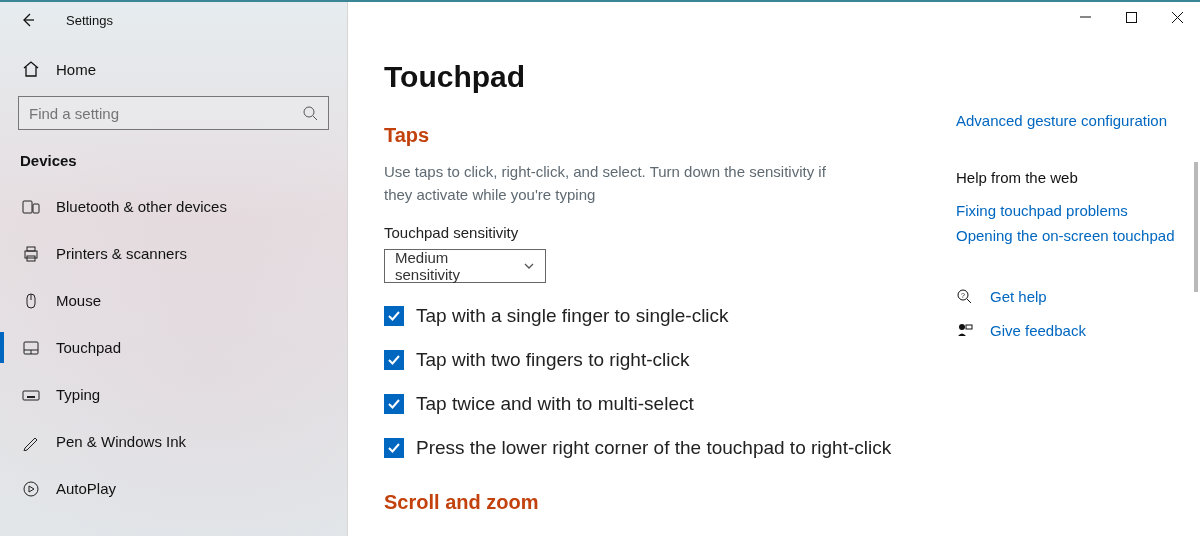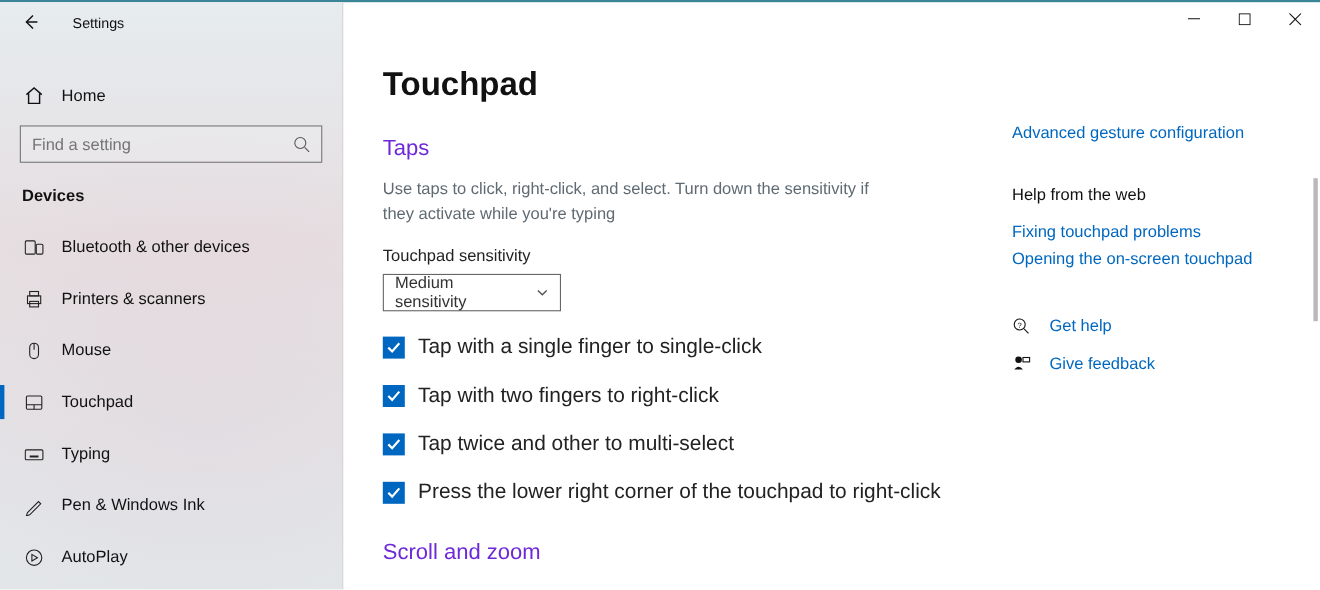--- a/index.html
+++ b/index.html
@@ -4,36 +4,36 @@
   <style>
     * { margin:0; padding:0; box-sizing:border-box; font-family:"Segoe UI",Arial,sans-serif; }
     body { width:1200px; height:536px; overflow:hidden; background:#fff; border-top:2px solid #3a8596; position:relative;}
     .window { display:flex; height:534px; position:relative; }
     .titlebar { position:absolute; top:0; left:0; right:0; height:36px; display:flex; align-items:center; z-index:5;}
     .titlebar-left { display:flex; align-items:center; padding-left:14px; }
     .back-btn { width:28px; height:28px; display:flex; align-items:center; justify-content:center; cursor:pointer;}
     .title { font-size:13px; margin-left:24px; color:#111; }
     .win-ctrls { position:absolute; right:0; top:0; display:flex; }
     .win-ctrls div { width:46px; height:30px; display:flex; align-items:center; justify-content:center; cursor:pointer; color:#111;}
-    .sidebar { width:312px; height:100%; background:linear-gradient(180deg,#e6ecef 0%, #e6dee1 40%, #e2e6e9 100%); background-color:#e8e8e9; padding-top:66px; border-right:1px solid #d8d5d5; position:relative;}
+    .sidebar { width:348px; height:100%; background:linear-gradient(180deg,#e6ecef 0%, #e6dee1 40%, #e2e6e9 100%); background-color:#e8e8e9; padding-top:48px; border-right:1px solid #d8d5d5; position:relative;}
     .sidebar::before{content:"";position:absolute;inset:0;background:radial-gradient(circle at 60% 65%,rgba(200,120,150,.06),transparent 60%);pointer-events:none;}
     .home-row { display:flex; align-items:center; padding:10px 20px; cursor:pointer;}
     .home-row span.icon{width:22px;display:flex;justify-content:center;}
     .home-label { font-size:15px; margin-left:14px; color:#111;}
     .search { margin:8px 18px 14px 18px; border:1px solid #777; height:34px; display:flex; align-items:center; padding:0 10px; background:rgba(255,255,255,.15);}
     .search input { border:none; outline:none; background:transparent; flex:1; font-size:15px; color:#444;}
     .section-title { font-weight:600; font-size:15px; padding:8px 20px 14px 20px; color:#111;}
     .nav-item { display:flex; align-items:center; height:47px; padding-left:20px; cursor:pointer; position:relative; font-size:15px; color:#111;}
     .nav-item.active::before{content:"";position:absolute;left:0;top:8px;bottom:8px;width:4px;background:#0067c0;}
     .nav-item .icon { width:22px; display:flex; justify-content:center; color:#222;}
     .nav-item .lbl { margin-left:14px;}
     .content { flex:1; padding:58px 36px 0 36px; display:flex; position:relative; overflow:hidden;}
     .main { width:590px;}
     h1 { font-size:30px; font-weight:600; color:#111; margin-bottom:30px;}
-    h2 { font-size:20px; font-weight:400; color:#6d28d9; margin-top:4px; margin-bottom:14px;}
+    h2 { font-size:20px; font-weight:700; color:#c2410c; margin-top:4px; margin-bottom:14px;}
     .desc { font-size:15px; color:#5f6a72; line-height:1.5; max-width:470px; margin-bottom:18px;}
     .field-label{font-size:15px;color:#222;margin-bottom:8px;}
     .select { border:1px solid #666; height:34px; width:162px; display:flex; align-items:center; padding:0 10px; cursor:pointer; font-size:15px; color:#333; justify-content:space-between;gap:32px;}
     .check-row { display:flex; align-items:center; margin-top:22px; font-size:19px; color:#222;}
     .check { width:20px; height:20px; background:#0067c0; display:flex; align-items:center; justify-content:center; margin-right:12px; flex-shrink:0;}
     .side-panel{position:absolute; left:944px; top:110px; width:240px;}
     .link { color:#0067c0; font-size:15px; cursor:pointer; display:block; margin-bottom:8px;}
     .help-head{font-size:15px;color:#111;margin:40px 0 16px 0;}
     .help-row{display:flex;align-items:flex-start;margin-top:16px;cursor:pointer;}
     .help-row .icon{width:22px;color:#111;}
@@ -196,21 +196,21 @@
             </svg>
           </div>
         <span>Tap with two fingers to right-click</span>
       </div>
       <div class="check-row">
         <div class="check">
             <svg width="14" height="14" viewBox="0 0 14 14">
               <path d="M2 7 L5.5 10.5 L12 3" stroke="#fff" stroke-width="2" fill="none"></path>
             </svg>
           </div>
-        <span>Tap twice and other to multi-select</span>
+        <span>Tap twice and with to multi-select</span>
       </div>
       <div class="check-row">
         <div class="check">
             <svg width="14" height="14" viewBox="0 0 14 14">
               <path d="M2 7 L5.5 10.5 L12 3" stroke="#fff" stroke-width="2" fill="none"></path>
             </svg>
           </div>
         <span>Press the lower right corner of the touchpad to right-click</span>
       </div>
 

